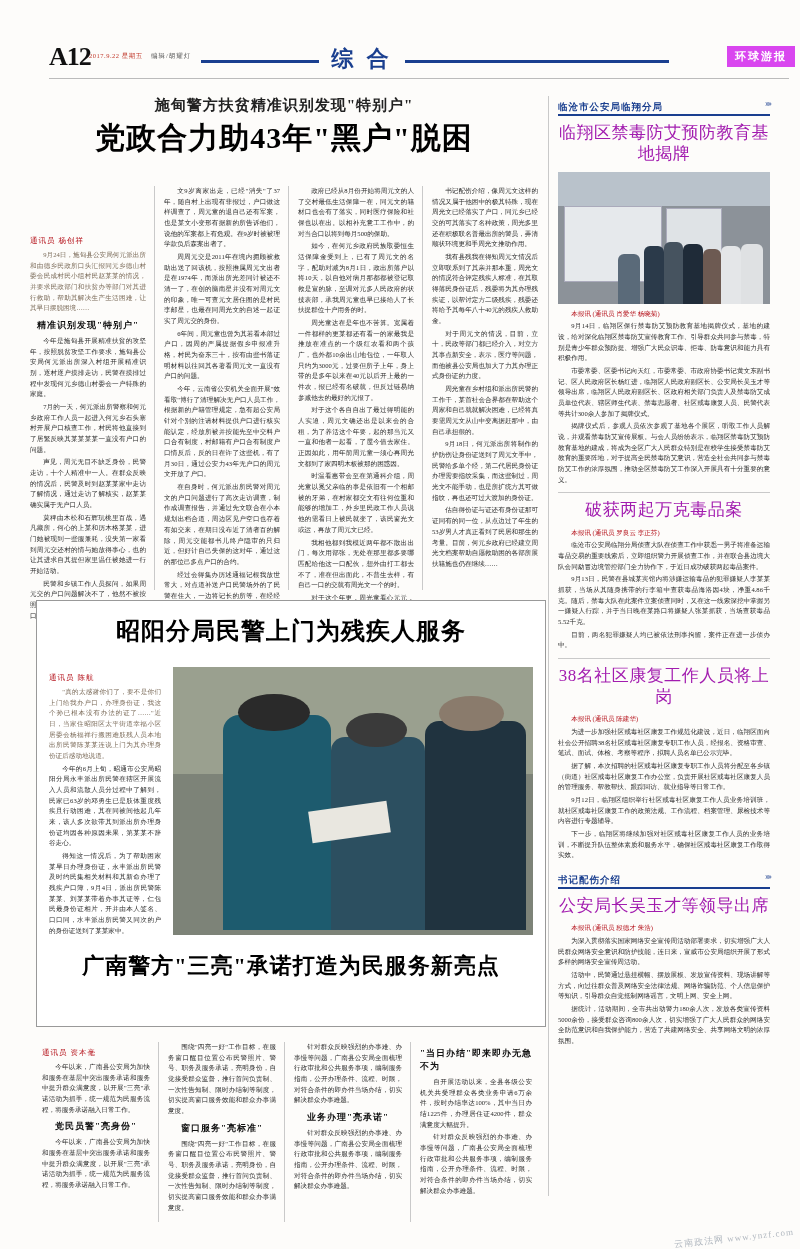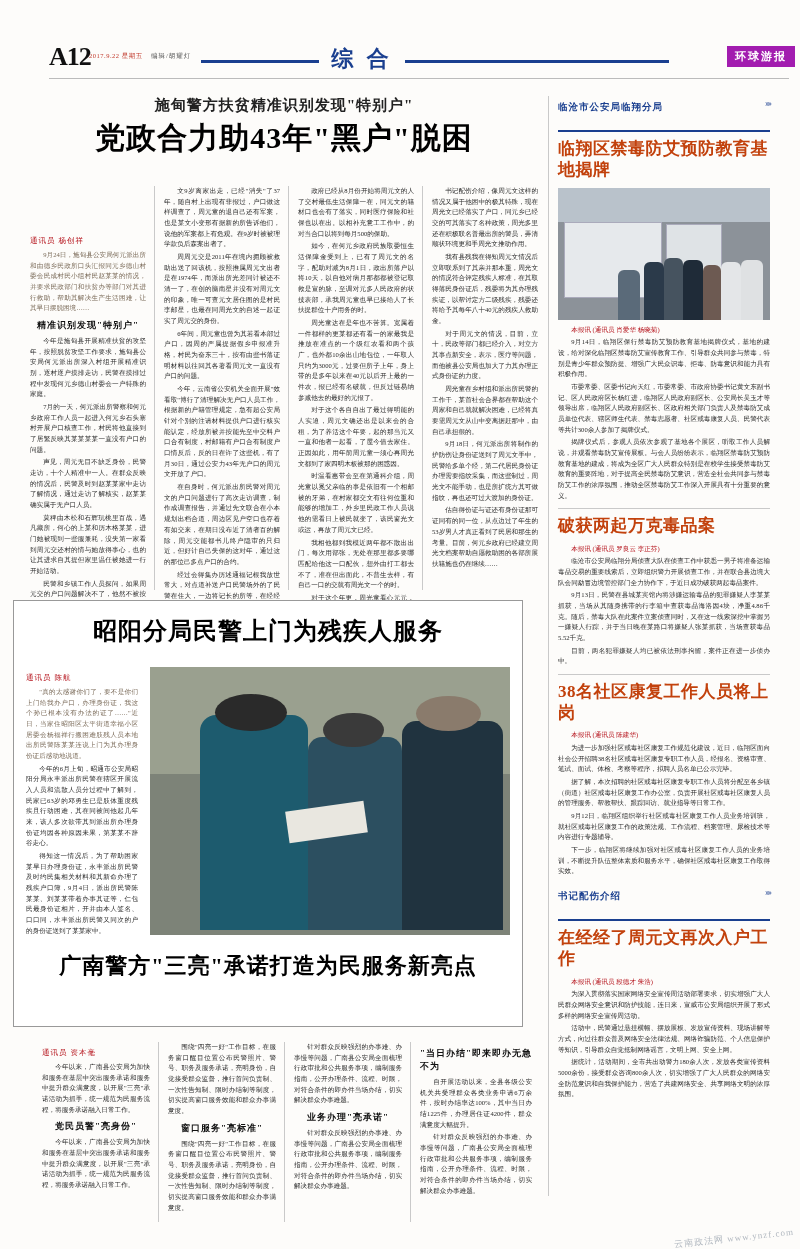--- a/index.html
+++ b/index.html
@@ -32,21 +32,21 @@
   .rule-right{
     position:absolute;left:386px;top:60px;width:264px;height:3px;
     background:#1a3f8f;
   }
   .section-title{
     position:absolute;left:300px;top:44px;width:86px;text-align:center;
     font-size:22px;font-weight:bold;color:#1a3f8f;letter-spacing:4px;
   }
   .logo{
     position:absolute;right:24px;top:46px;
-    background:#a21caf;color:#fff;font-size:11px;font-weight:bold;
+    background:#d946ef;color:#fff;font-size:11px;font-weight:bold;
     padding:3px 8px;letter-spacing:2px;
   }
   .thin-rule{
     position:absolute;left:30px;top:78px;width:740px;height:1px;background:#bbb;
   }
   
   .col{position:absolute;}
   .colrule{position:absolute;width:1px;background:#c9c9c9;}
   
   .kicker{
@@ -63,32 +63,32 @@
     font-size:6.6px;line-height:1.62;color:#2b2b2b;text-align:justify;
     text-justify:inter-ideograph;
   }
   .body-text p{margin:0 0 2px 0;text-indent:2em;}
   .sub-h{
     font-size:9px;font-weight:bold;color:#111;text-align:center;margin:5px 0 4px;
     letter-spacing:1px;
   }
   
   .rail-head{
-    border-bottom:2px solid #1a3f8f;padding-bottom:18px;margin-bottom:5px;
+    border-bottom:2px solid #1a3f8f;padding-bottom:2px;margin-bottom:5px;
     position:relative;height:16px;
   }
   .rail-head .t{
     font-size:9.5px;font-weight:bold;color:#1a3f8f;letter-spacing:1px;
   }
   .rail-head .chev{
     position:absolute;right:0;top:1px;color:#1a3f8f;font-size:10px;
     letter-spacing:-2px;opacity:.75;
   }
   .rail-title{
-    font-size:17px;font-weight:bold;color:#c2410c;text-align:left;
+    font-size:17px;font-weight:normal;color:#a21caf;text-align:center;
     line-height:1.25;margin:6px 0 7px;letter-spacing:.5px;
   }
   .rail-title.sm{font-size:17px;}
   .photo{
     background:#6d747c;position:relative;overflow:hidden;
   }
   .photo .sky{position:absolute;left:0;top:0;right:0;height:28%;background:#b9c2cb;}
   .photo .wall{position:absolute;left:0;top:26%;right:0;bottom:0;background:#8c9299;}
   .photo .board{position:absolute;background:#e6e9ec;border:1px solid #aab;}
   .photo .person{position:absolute;bottom:0;border-radius:6px 6px 0 0;}
@@ -235,30 +235,30 @@
       <p>据了解，本次招聘的社区戒毒社区康复专职工作人员将分配至各乡镇（街道）社区戒毒社区康复工作办公室，负责开展社区戒毒社区康复人员的管理服务、帮教帮扶、跟踪回访、就业指导等日常工作。</p>
       <p>9月12日，临翔区组织举行社区戒毒社区康复工作人员业务培训班，就社区戒毒社区康复工作的政策法规、工作流程、档案管理、尿检技术等内容进行专题辅导。</p>
       <p>下一步，临翔区将继续加强对社区戒毒社区康复工作人员的业务培训，不断提升队伍整体素质和服务水平，确保社区戒毒社区康复工作取得实效。</p>
     </div>
 
     <div style="height:6px;"></div>
     <div class="rail-head">
       <span class="t">书记配伤介绍</span>
       <span class="chev">››››</span>
     </div>
-    <div class="rail-title sm">在经经了周元文再次入户工作</div>
+    <div class="rail-title sm">公安局长吴玉才等领导出席</div>
     <div class="body-text">
       <p><span style="color:#b5121b;">本报讯 (通讯员 段德才 朱浩)</span></p>
       <p>为深入贯彻落实国家网络安全宣传周活动部署要求，切实增强广大人民群众网络安全意识和防护技能，连日来，宣威市公安局组织开展了形式多样的网络安全宣传周活动。</p>
       <p>活动中，民警通过悬挂横幅、摆放展板、发放宣传资料、现场讲解等方式，向过往群众普及网络安全法律法规、网络诈骗防范、个人信息保护等知识，引导群众自觉抵制网络谣言，文明上网、安全上网。</p>
       <p>据统计，活动期间，全市共出动警力180余人次，发放各类宣传资料5000余份，接受群众咨询800余人次，切实增强了广大人民群众的网络安全防范意识和自我保护能力，营造了共建网络安全、共享网络文明的浓厚氛围。</p>
     </div>
   </div>
 
-  <div class="feature-box" style="left:13px;top:600px;width:508px;height:425px;">
+  <div class="feature-box" style="left:36px;top:600px;width:508px;height:425px;">
     <div class="feature-title" style="margin:14px 0 12px;">昭阳分局民警上门为残疾人服务</div>
 
     <div style="position:absolute;left:12px;top:66px;width:112px;">
       <div class="byline"><span class="red">通讯员 陈航</span></div>
       <div class="body-text">
         <p style="color:#7a6a58;">"真的太感谢你们了，要不是你们上门给我办户口，办理身份证，我这个孙已根本没有办法的证了……"近日，当家住昭阳区太平街道幸福小区居委会杨福祥行搬困难肢残人员本地出所民警陈某某连说上门为其办理身份证后感动地说道。</p>
         <p>今年的6月上旬，昭通市公安局昭阳分局永丰派出所民警在辖区开展流入人员和流散人员分过程中了解到，民家已63岁的邓勇生已是肢体重度残疾且行动困难，其在同被间他起几年来，该人多次欲带其到派出所办理身份证均因各种原因未果，第某某不辞谷走心。</p>
         <p>得知这一情况后，为了帮助困家某早日办理身份证，永丰派出所民警及时约民集相关材料和其新命办理了残疾户口簿，9月4日，派出所民警陈某某、刘某某带着办事其证等，仁包民最身份证相片，开并由本人签名、口口同，水丰派出所民警又同次的户的身份证送到了某某家中。</p>
       </div>
     </div>

